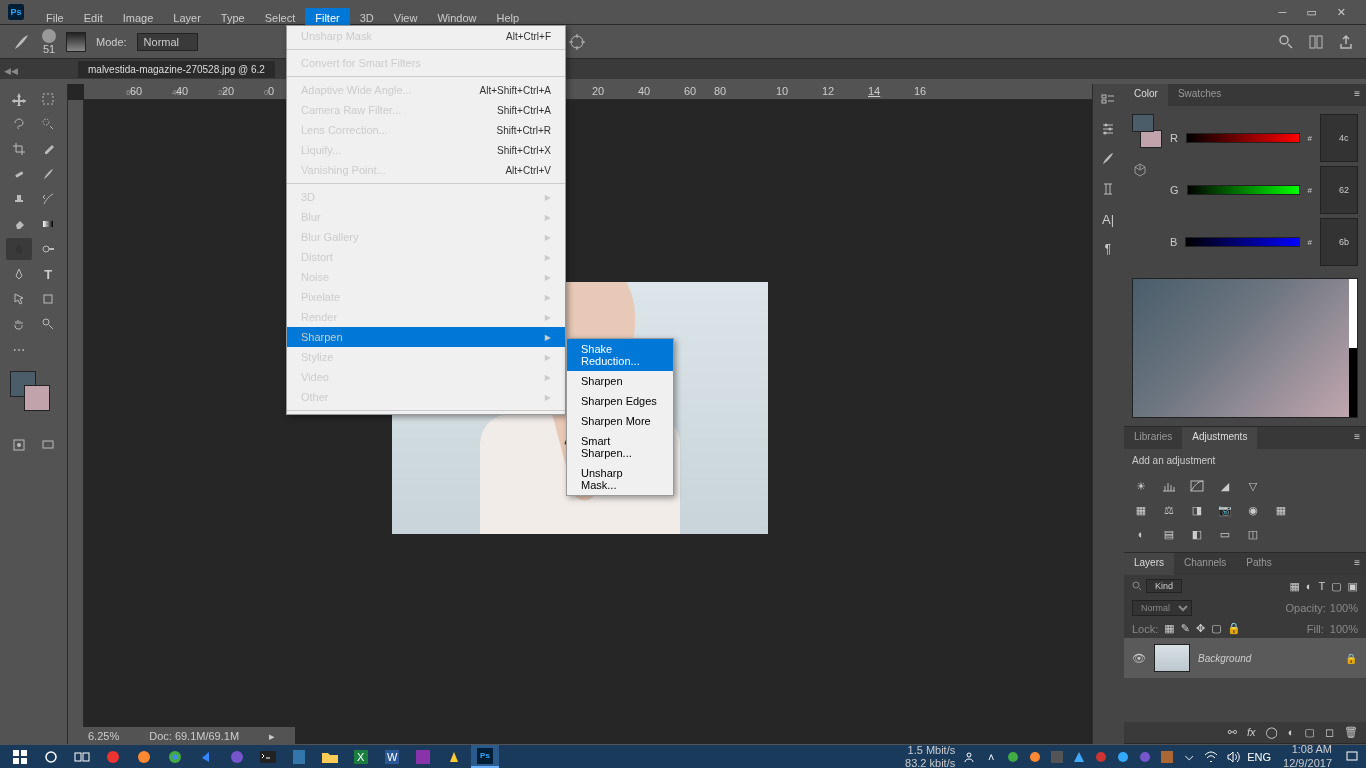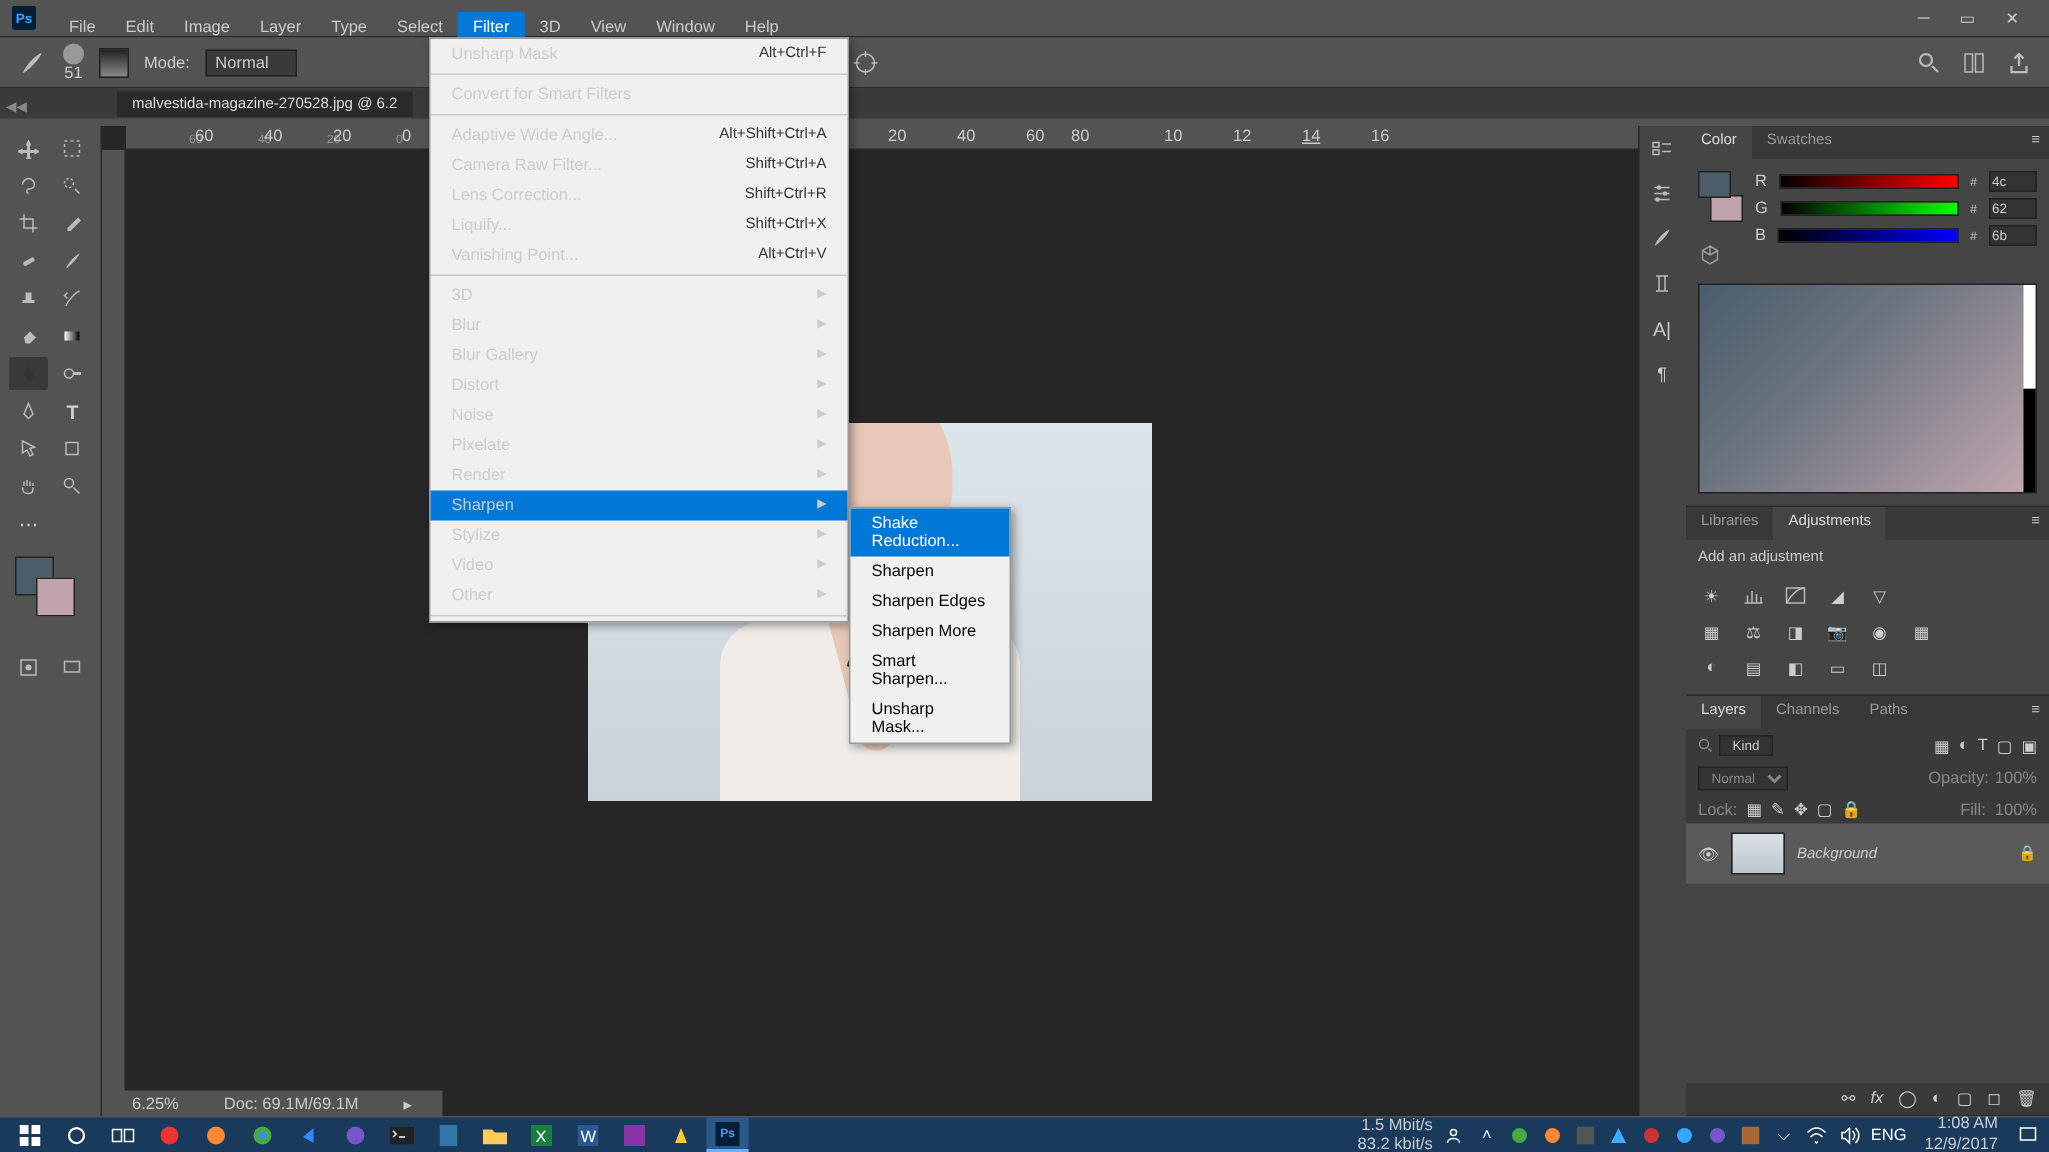--- a/index.html
+++ b/index.html
@@ -34,42 +34,42 @@
 .person{position:absolute;top:0;left:50%;transform:translateX(-50%);width:220px;height:252px}
 .head{width:110px;height:130px;background:#e8c9b8;border-radius:50% 50% 45% 45%;position:absolute;top:-30px;left:55px}
 .hair{width:90px;height:60px;background:#5a4438;border-radius:50% 50% 0 0;position:absolute;top:-34px;left:65px}
 .body{width:200px;height:120px;background:#f1ece8;border-radius:30px 30px 0 0;position:absolute;bottom:0;left:10px}
 .arm{width:24px;height:120px;background:#e8c9b8;border-radius:12px;position:absolute;top:100px;left:90px;transform:rotate(-15deg)}
 .stick{width:3px;height:80px;background:#333;position:absolute;top:85px;left:108px;transform:rotate(20deg)}
 .photos{position:absolute;top:5%;left:5%;width:90%;display:flex;gap:4px;flex-wrap:wrap}
 .photo{width:40px;height:40px;background:#8aa4b0;border:2px solid #fff}
 .dropdown{position:absolute;background:#f0f0f0;border:1px solid #999;box-shadow:2px 2px 6px rgba(0,0,0,0.4);z-index:100}
 .dropdown-main{top:25px;left:286px;width:280px}
-.dd-item{padding:4px 14px;display:flex;justify-content:space-between;align-items:flex-start;color:#000;font-size:11px;cursor:pointer;position:relative}
+.dd-item{padding:4px 14px;display:flex;justify-content:space-between;align-items:center;color:#000;font-size:11px;cursor:pointer;position:relative}
 .dd-item.highlight{background:#0078d7;color:#fff}
 .dd-sep{height:1px;background:#ccc;margin:3px 0}
 .dd-arrow{font-size:8px}
 .dd-shortcut{color:#333;font-size:10px}
 .submenu{top:338px;left:566px;width:108px}
 .panel-strip{width:32px;background:#454545;border-left:1px solid #2a2a2a;padding:6px 4px;display:flex;flex-direction:column;gap:12px}
 .strip-icon{width:22px;height:18px;cursor:pointer;display:flex;align-items:center;justify-content:center;font-size:12px}
 .panels{width:242px;background:#454545;display:flex;flex-direction:column}
 .panel{border-bottom:1px solid #2a2a2a}
 .panel-tabs{display:flex;background:#383838;height:22px}
 .ptab{padding:4px 10px;font-size:10px;cursor:pointer;color:#999}
 .ptab.active{background:#454545;color:#ddd}
 .panel-menu{margin-left:auto;padding:4px 6px;font-size:10px}
 .panel-body{padding:6px 8px}
 .color-panel .panel-body{padding:8px}
 .rgb-row{display:flex;align-items:center;gap:8px;margin-bottom:4px}
 .rgb-slider{flex:1;height:10px;border:1px solid #222}
 .r-slider{background:linear-gradient(90deg,#000,#f00)}
 .g-slider{background:linear-gradient(90deg,#000,#0f0)}
 .b-slider{background:linear-gradient(90deg,#000,#00f)}
-.rgb-val{width:32px;background:#333;border:1px solid #222;font-size:9px;padding:1px}
+.rgb-val{width:16px;background:#333;border:1px solid #222;font-size:9px;padding:18px}
 .color-swatch-pair{display:flex;gap:2px;margin-bottom:6px}
 .cs{width:22px;height:18px;border:1px solid #222}
 .gradient-preview{width:100%;height:140px;background:linear-gradient(135deg,#4a5d6b 0%,#6b7580 40%,#c4a8b0 100%);border:1px solid #222;position:relative}
 .gradient-preview::after{content:'';position:absolute;right:0;top:0;width:8px;height:50%;background:#fff}
 .gradient-preview::before{content:'';position:absolute;right:0;bottom:0;width:8px;height:50%;background:#000}
 .adj-title{font-size:10px;margin-bottom:8px}
 .adj-icons{display:flex;gap:10px;flex-wrap:wrap;padding:4px 0}
 .adj-icon{width:18px;height:16px;cursor:pointer;display:flex;align-items:center;justify-content:center;font-size:11px}
 .layers-body{padding:0}
 .layer-filter{display:flex;align-items:center;gap:4px;padding:4px 8px;background:#3a3a3a}

